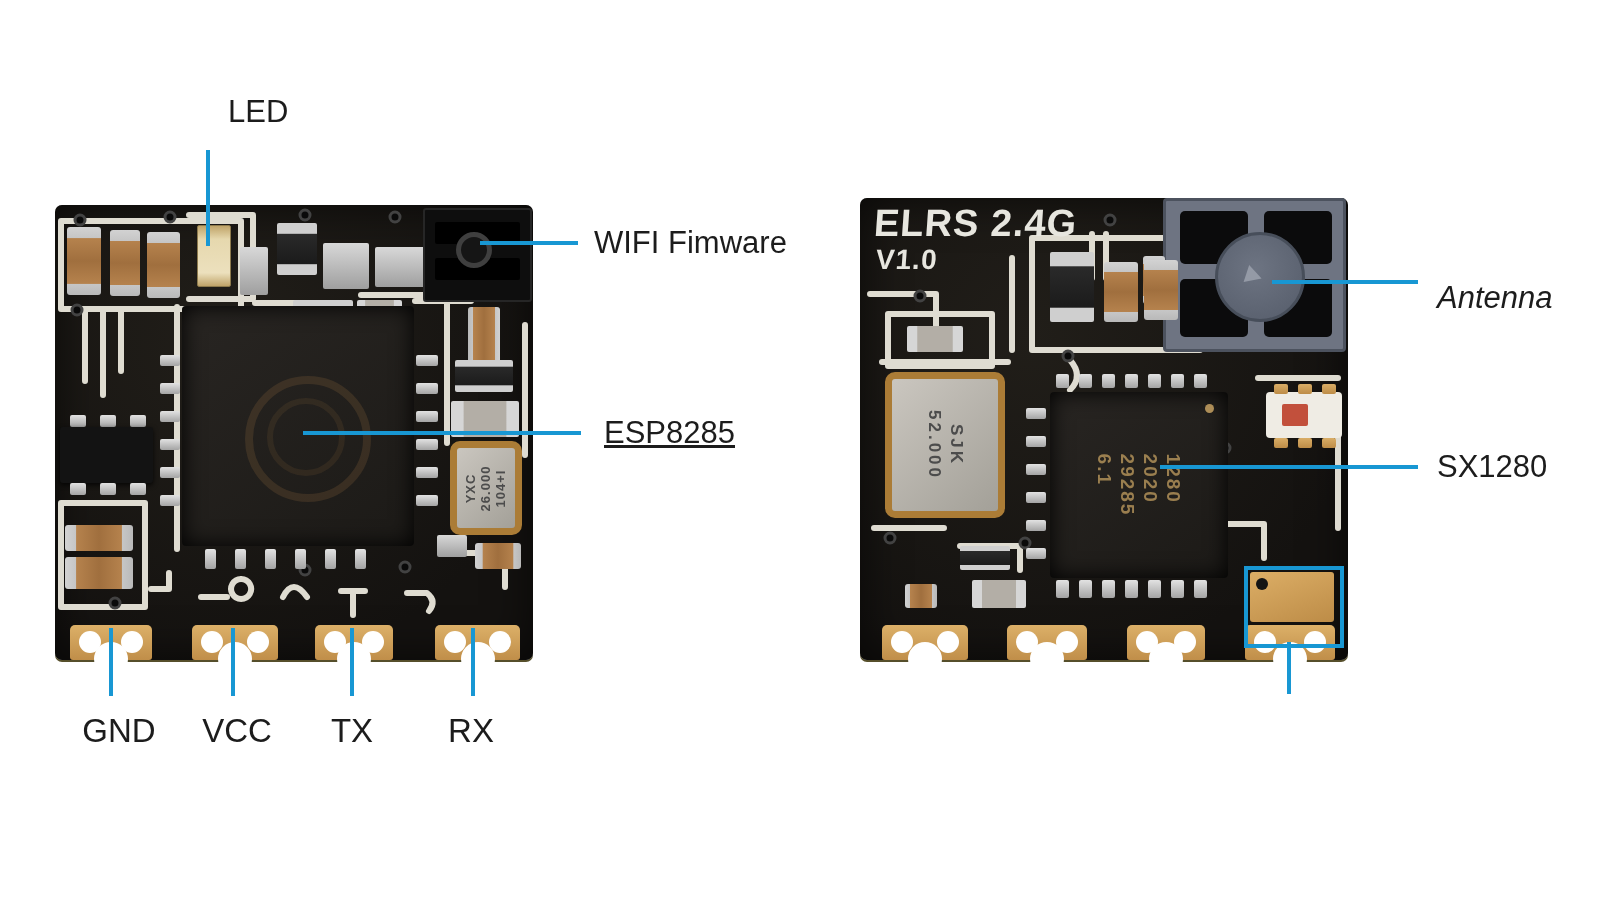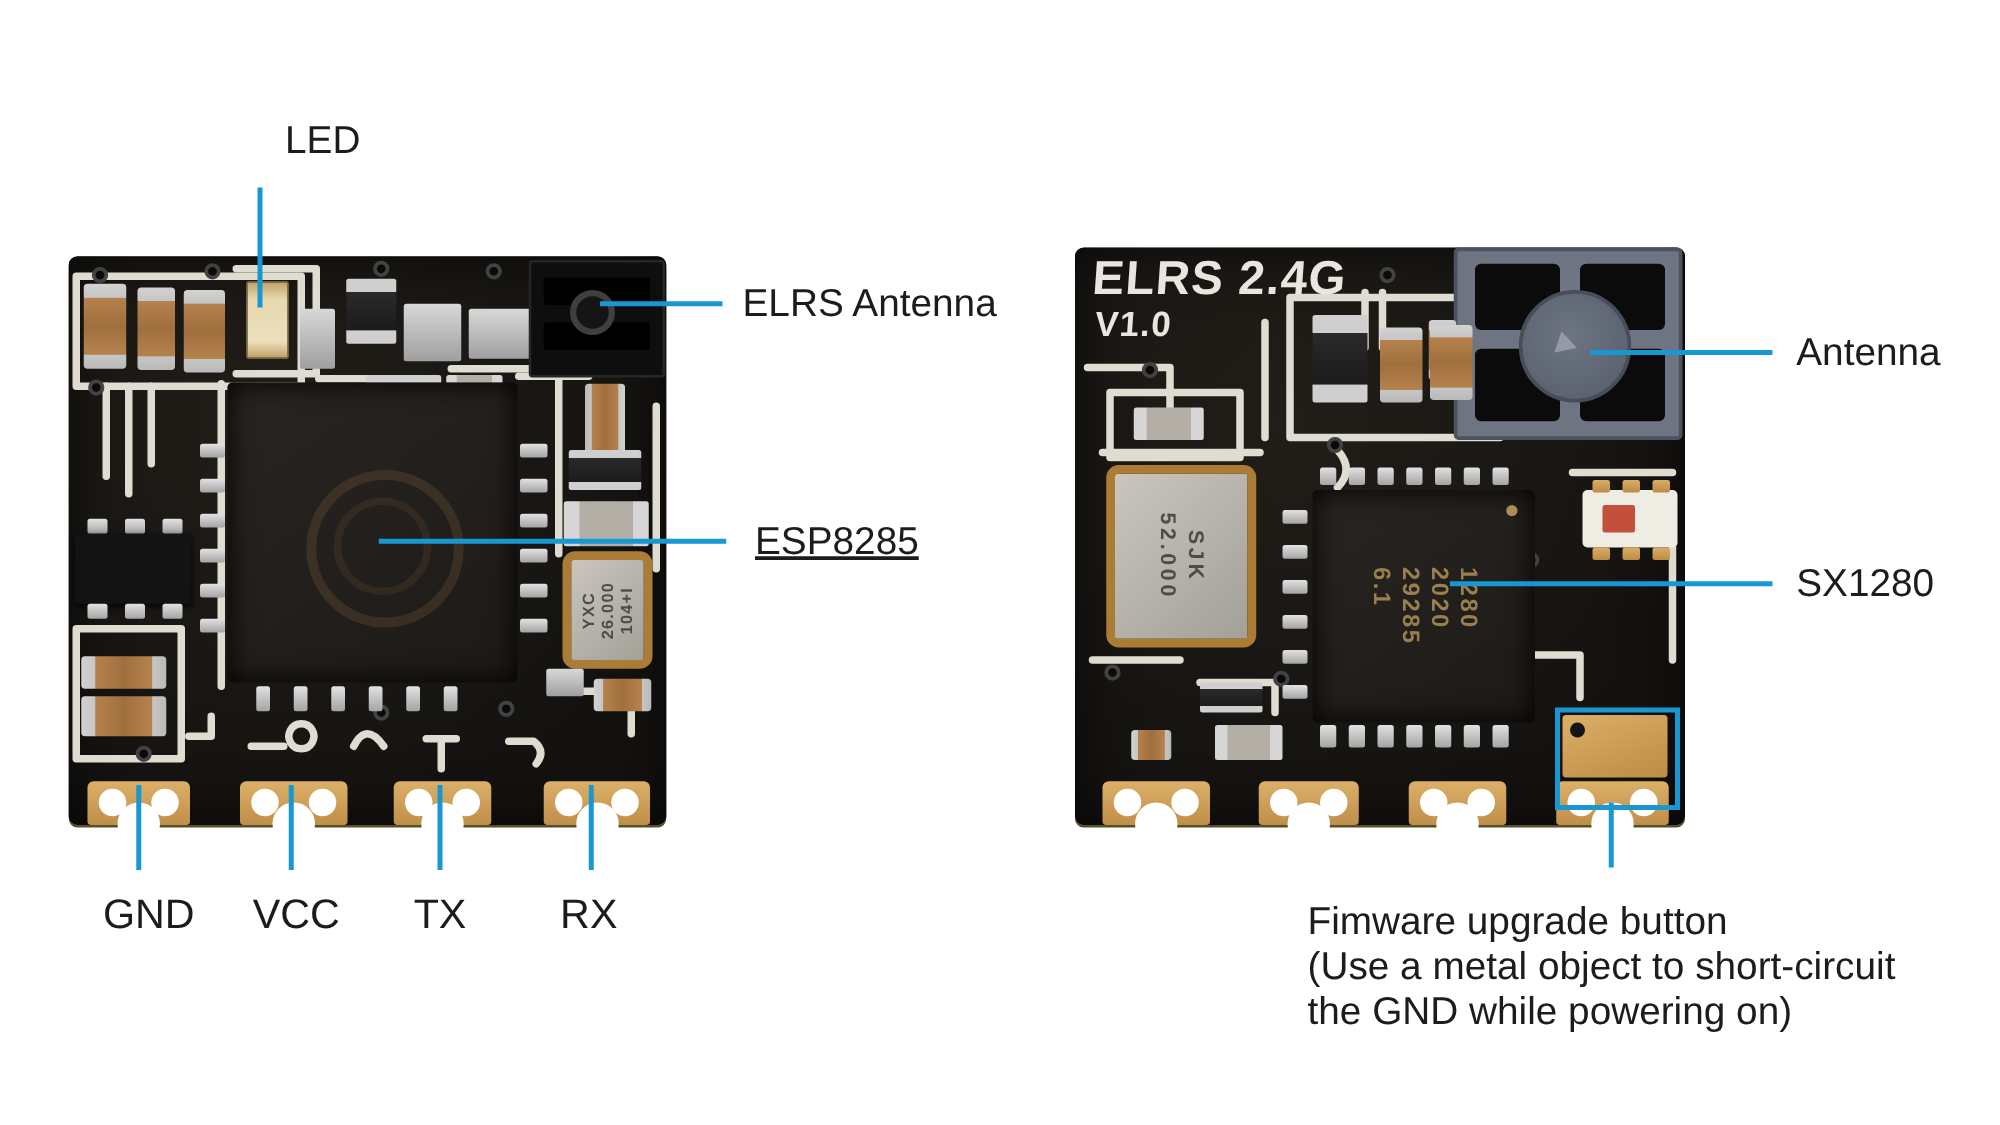--- a/index.html
+++ b/index.html
@@ -302,27 +302,22 @@
   <div class="lead" style="left:303px;top:431px;width:278px;height:4px;"></div>
   <div class="lead" style="left:109px;top:628px;width:4px;height:68px;"></div>
   <div class="lead" style="left:231px;top:628px;width:4px;height:68px;"></div>
   <div class="lead" style="left:350px;top:628px;width:4px;height:68px;"></div>
   <div class="lead" style="left:471px;top:628px;width:4px;height:68px;"></div>
   <div class="lead" style="left:1272px;top:280px;width:146px;height:4px;"></div>
   <div class="lead" style="left:1160px;top:465px;width:258px;height:4px;"></div>
   <div class="lead" style="left:1287px;top:642px;width:4px;height:52px;"></div>
 
   <div class="label" style="left:184px;top:95px;margin-left:44px;">LED</div>
-  <div class="label" style="left:594px;top:226px;">ELRS Antenna</div>
+  <div class="label" style="left:594px;top:226px;">WIFI Fimware</div>
   <div class="label" style="left:604px;top:416px;text-decoration:underline;">ESP8285</div>
   <div class="label pin-label" style="left:119px;top:714px;">GND</div>
   <div class="label pin-label" style="left:237px;top:714px;">VCC</div>
   <div class="label pin-label" style="left:352px;top:714px;">TX</div>
   <div class="label pin-label" style="left:471px;top:714px;">RX</div>
-  <div class="label" style="left:1437px;top:265px;">Antenna</div>
+  <div class="label" style="left:1437px;top:281px;font-style:italic;">Antenna</div>
   <div class="label" style="left:1437px;top:450px;">SX1280</div>
-  <div class="label" style="left:1046px;top:719px;line-height:36px;">
-    <div>Fimware upgrade button</div>
-    <div>(Use a metal object to short-circuit</div>
-    <div>the GND while powering on)</div>
-  </div>
 
 </div>
 
 </body></html>

